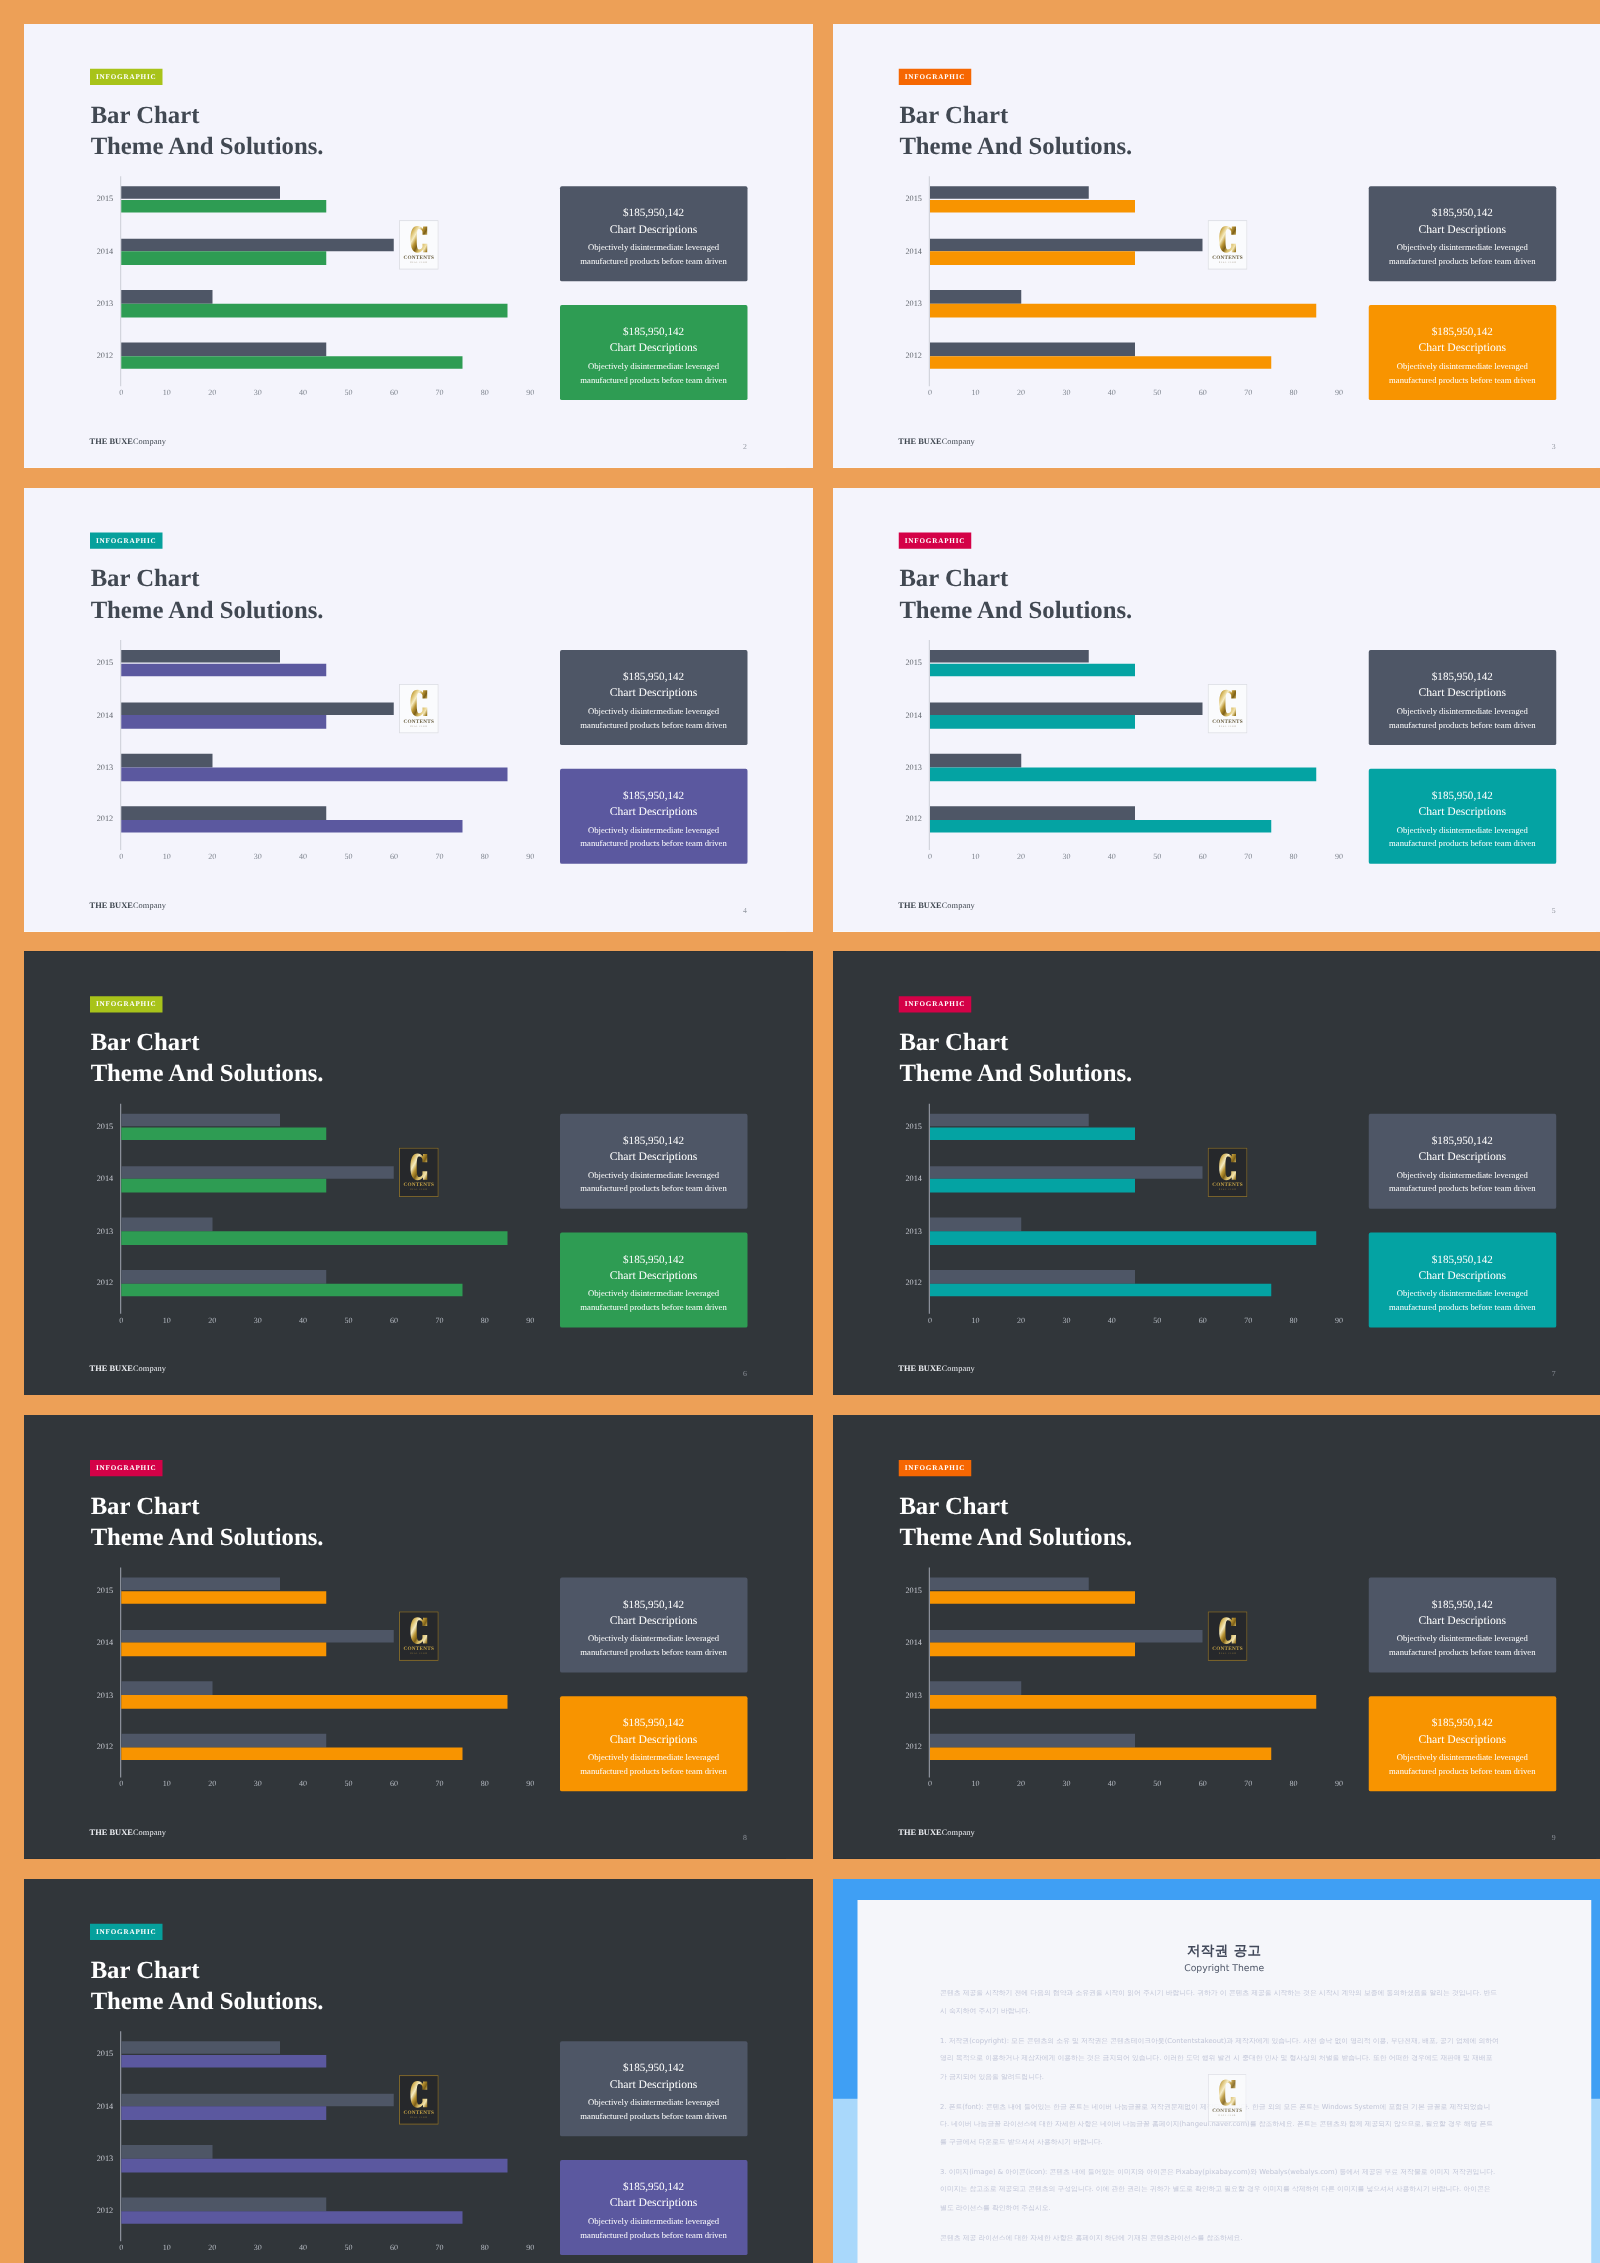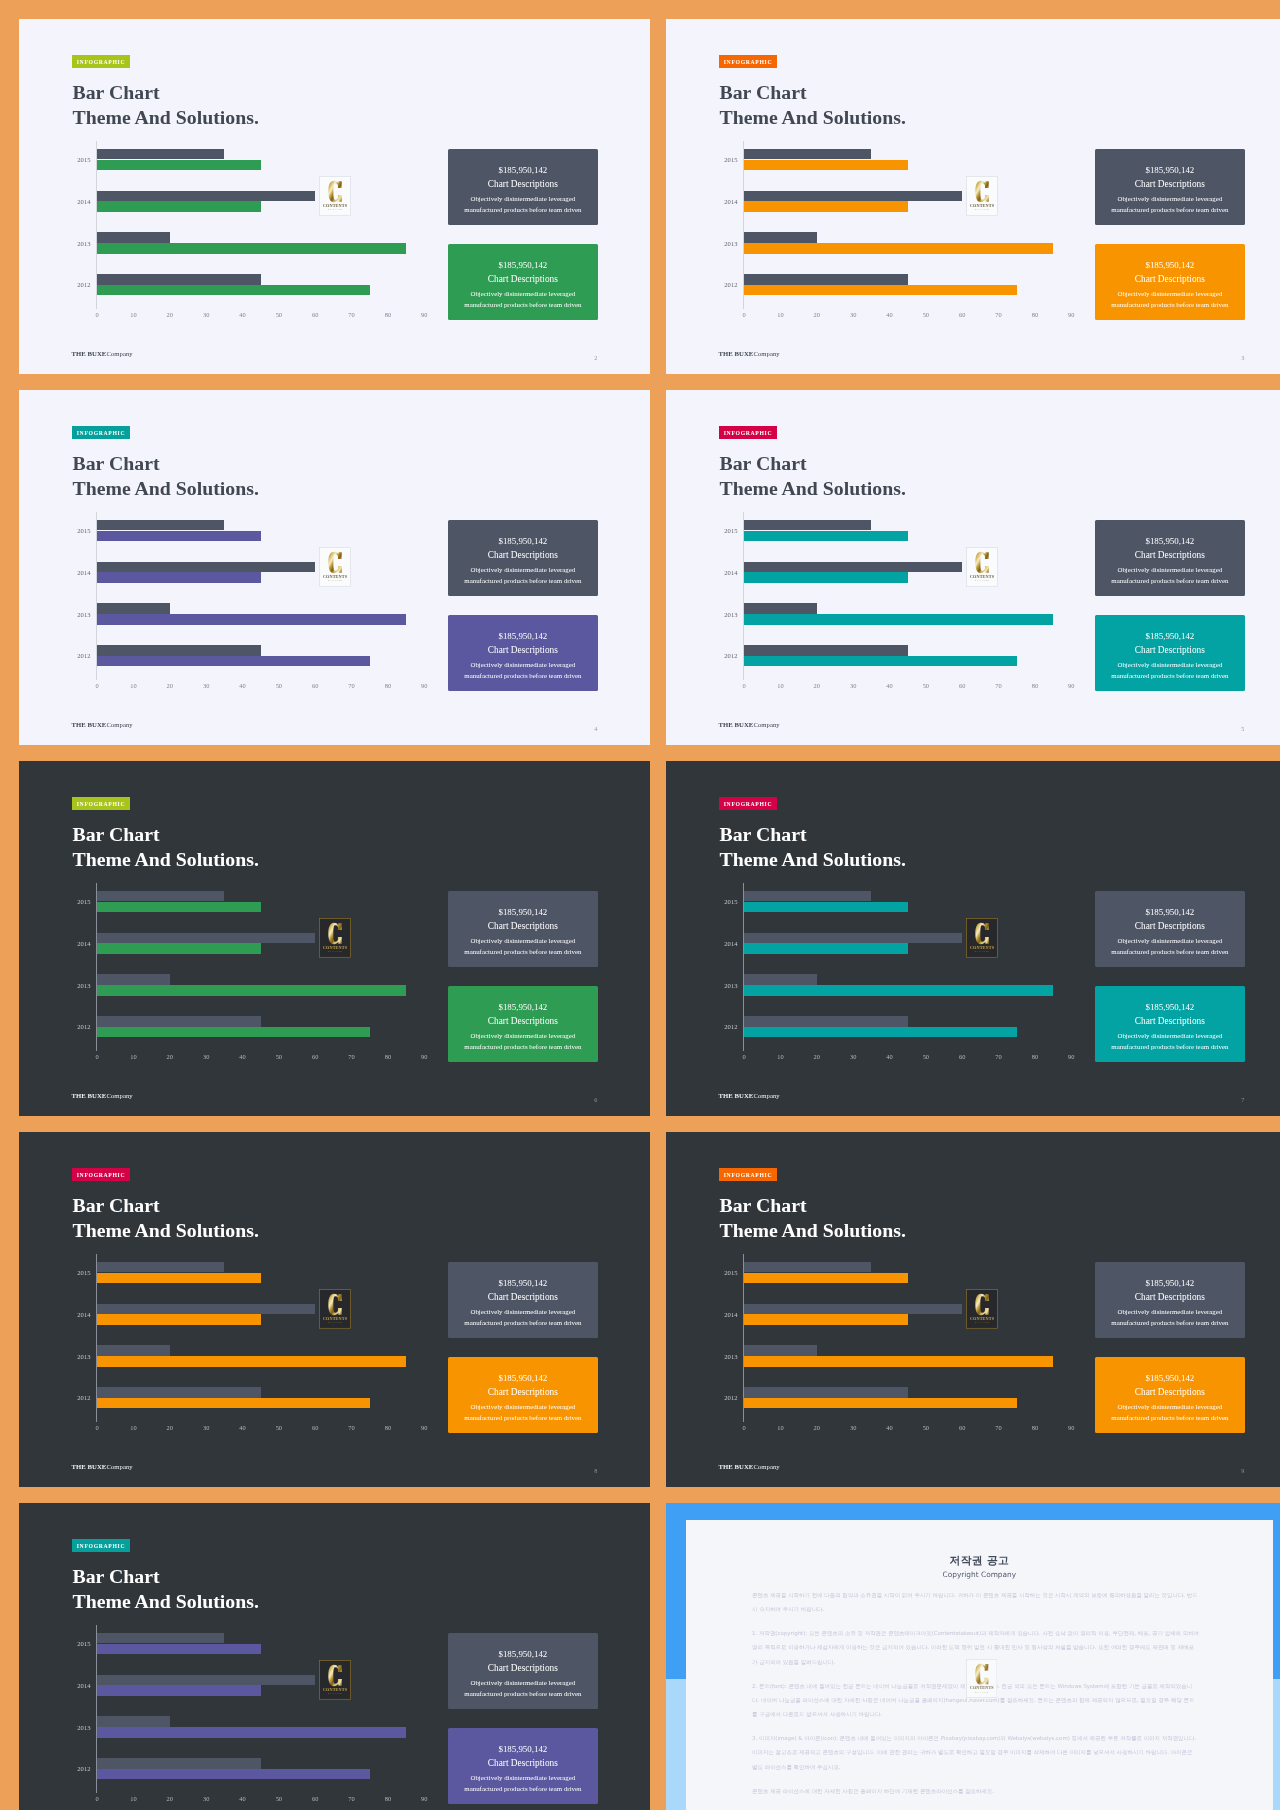--- a/index.html
+++ b/index.html
@@ -677,21 +677,21 @@
         <div class="sub l2">manufactured products before team driven</div>
       </div>
       <div class="footer"><b>THE BUXE</b><span>Company</span></div>
       <div class="pageno">10</div>
     </div>
     <div class="slide copy">
       <div class="cr-top"></div>
       <div class="cr-bot"></div>
       <div class="cr-paper">
         <div class="cr-h1">저작권 공고</div>
-        <div class="cr-h2">Copyright Company</div>
+        <div class="cr-h2">Copyright Theme</div>
         <div class="cr-body">
           <p>콘텐츠 제공을 시작하기 전에 다음의 협약과 소유권을 시작이 읽어 주시기 바랍니다. 귀하가 이 콘텐츠 제공을 시작하는 것은 시작시 계약의 보증에 동의하셨음을 알리는 것입니다. 반드시 숙지하여 주시기 바랍니다.</p>
           <p>1. 저작권(copyright): 모든 콘텐츠의 소유 및 저작권은 콘텐츠테이크아웃(Contentstakeout)과 제작자에게 있습니다. 사전 승낙 없이 영리적 이용, 무단전재, 배포, 공기 업체에 의하여 영리 목적으로 이용하거나 제삼자에게 이용하는 것은 금지되어 있습니다. 이러한 도덕 행위 발견 시 중대한 민사 및 형사상의 처벌을 받습니다. 또한 어떠한 경우에도 재판매 및 재배포가 금지되어 있음을 알려드립니다.</p>
           <p>2. 폰트(font): 콘텐츠 내에 들어있는 한글 폰트는 네이버 나눔글꼴로 저작권문제없이 제작되었습니다. 한글 외의 모든 폰트는 Windows System에 포함된 기본 글꼴로 제작되었습니다. 네이버 나눔글꼴 라이선스에 대한 자세한 사항은 네이버 나눔글꼴 홈페이지(hangeul.naver.com)를 참조하세요. 폰트는 콘텐츠와 함께 제공되지 않으므로, 필요할 경우 해당 폰트를 구글에서 다운로드 받으셔서 사용하시기 바랍니다.</p>
           <p>3. 이미지(image) &amp; 아이콘(icon): 콘텐츠 내에 들어있는 이미지와 아이콘은 Pixabay(pixabay.com)와 Webalys(webalys.com) 등에서 제공된 무료 저작물로 이미지 저작권입니다. 이미지는 참고조로 제공되고 콘텐츠의 구성입니다. 이에 관한 권리는 귀하가 별도로 확인하고 필요할 경우 이미지를 삭제하여 다른 이미지를 넣으셔서 사용하시기 바랍니다. 아이콘은 별도 라이선스를 확인하여 주십시오.</p>
           <p>콘텐츠 제공 라이선스에 대한 자세한 사항은 홈페이지 하단에 기재된 콘텐츠라이선스를 참조하세요.</p>
         </div>
         <div class="cr-logo">
           <span style="display: block; width: 100%; height: 100%; line-height: 0;"><svg viewBox="0 0 320 398" width="100%" height="100%">
               <defs>

